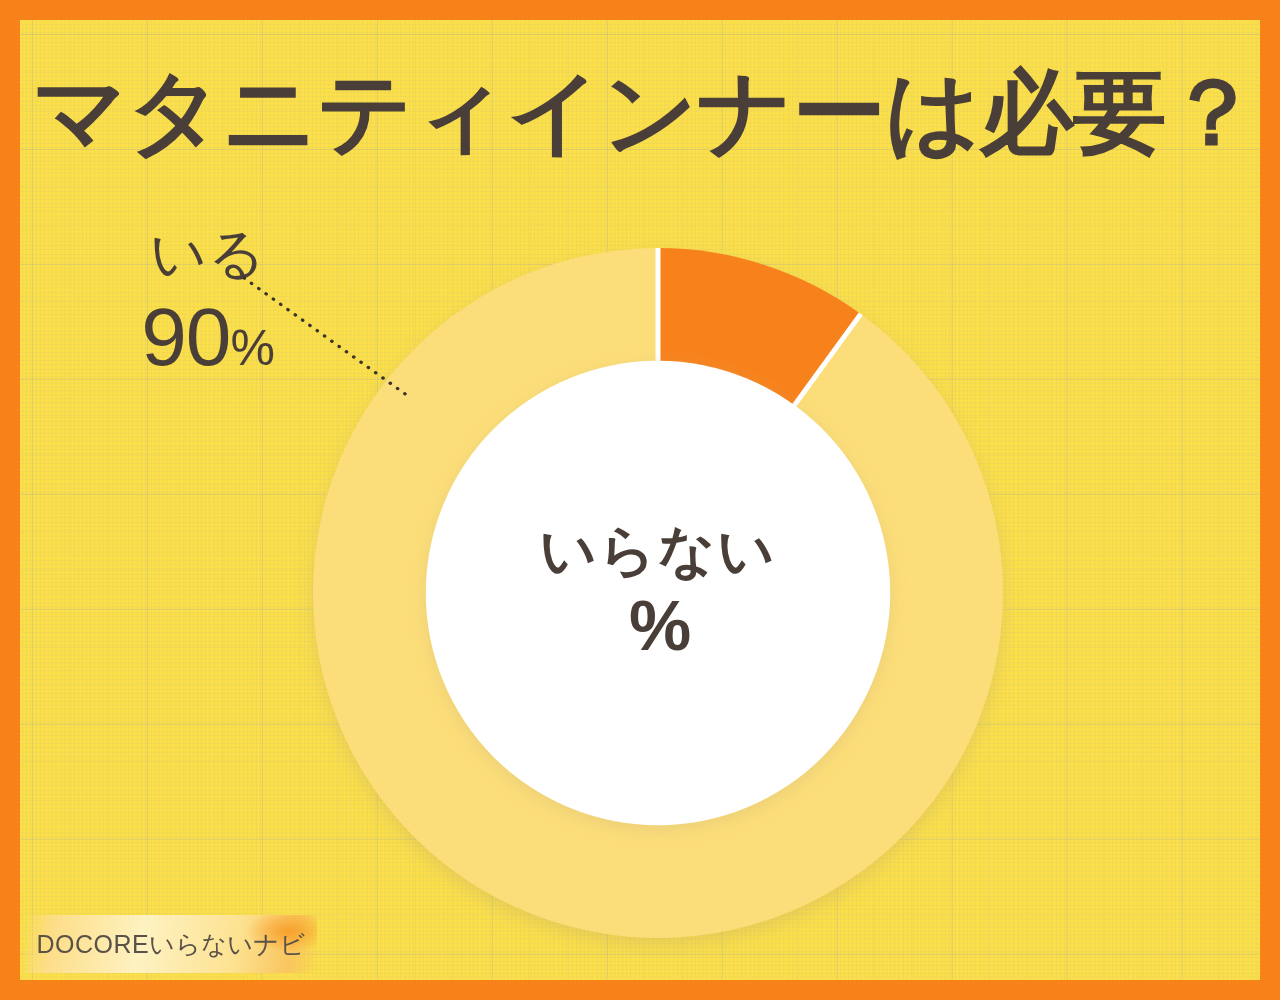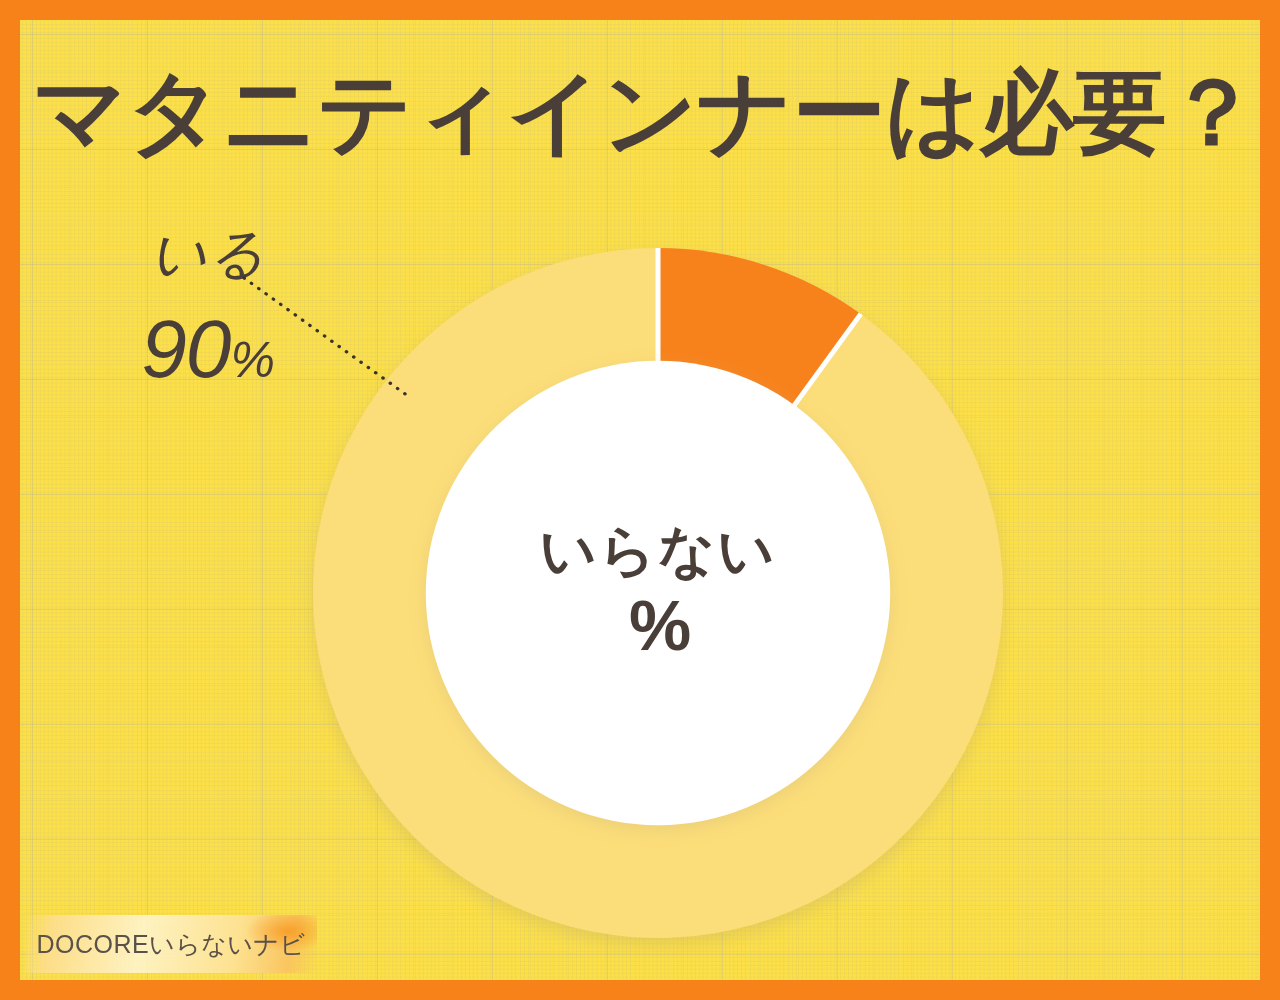--- a/index.html
+++ b/index.html
@@ -73,29 +73,28 @@
 
   
   #callout-left {
     position: absolute;
     left: 58px;
     top: 206px;
     width: 260px;
     color: #4A3F38;
     text-align: center;
     line-height: 1;
-    font-style: italic;
   }
   #callout-left .cl-label {
     font-size: 56px;
     font-weight: 500;
     letter-spacing: 1px;
   }
   #callout-left .cl-value {
-    margin-top: 26px;
+    margin-top: 14px;
     font-size: 82px;
     font-weight: 400;
     letter-spacing: -1px;
   }
   #callout-left .cl-value .pct {
     font-size: 50px;
     font-weight: 400;
     letter-spacing: 0;
   }
 

